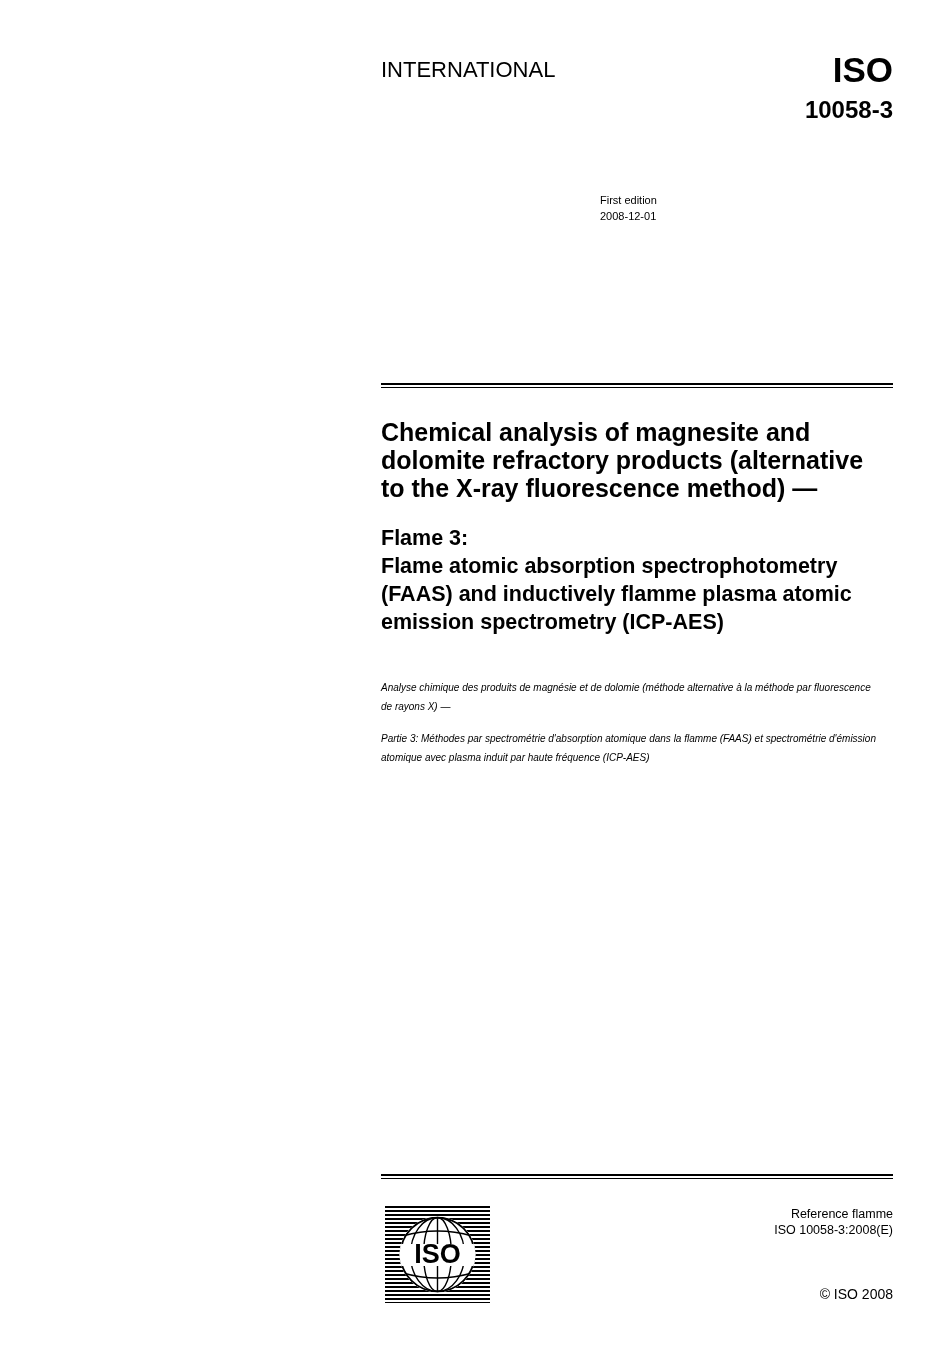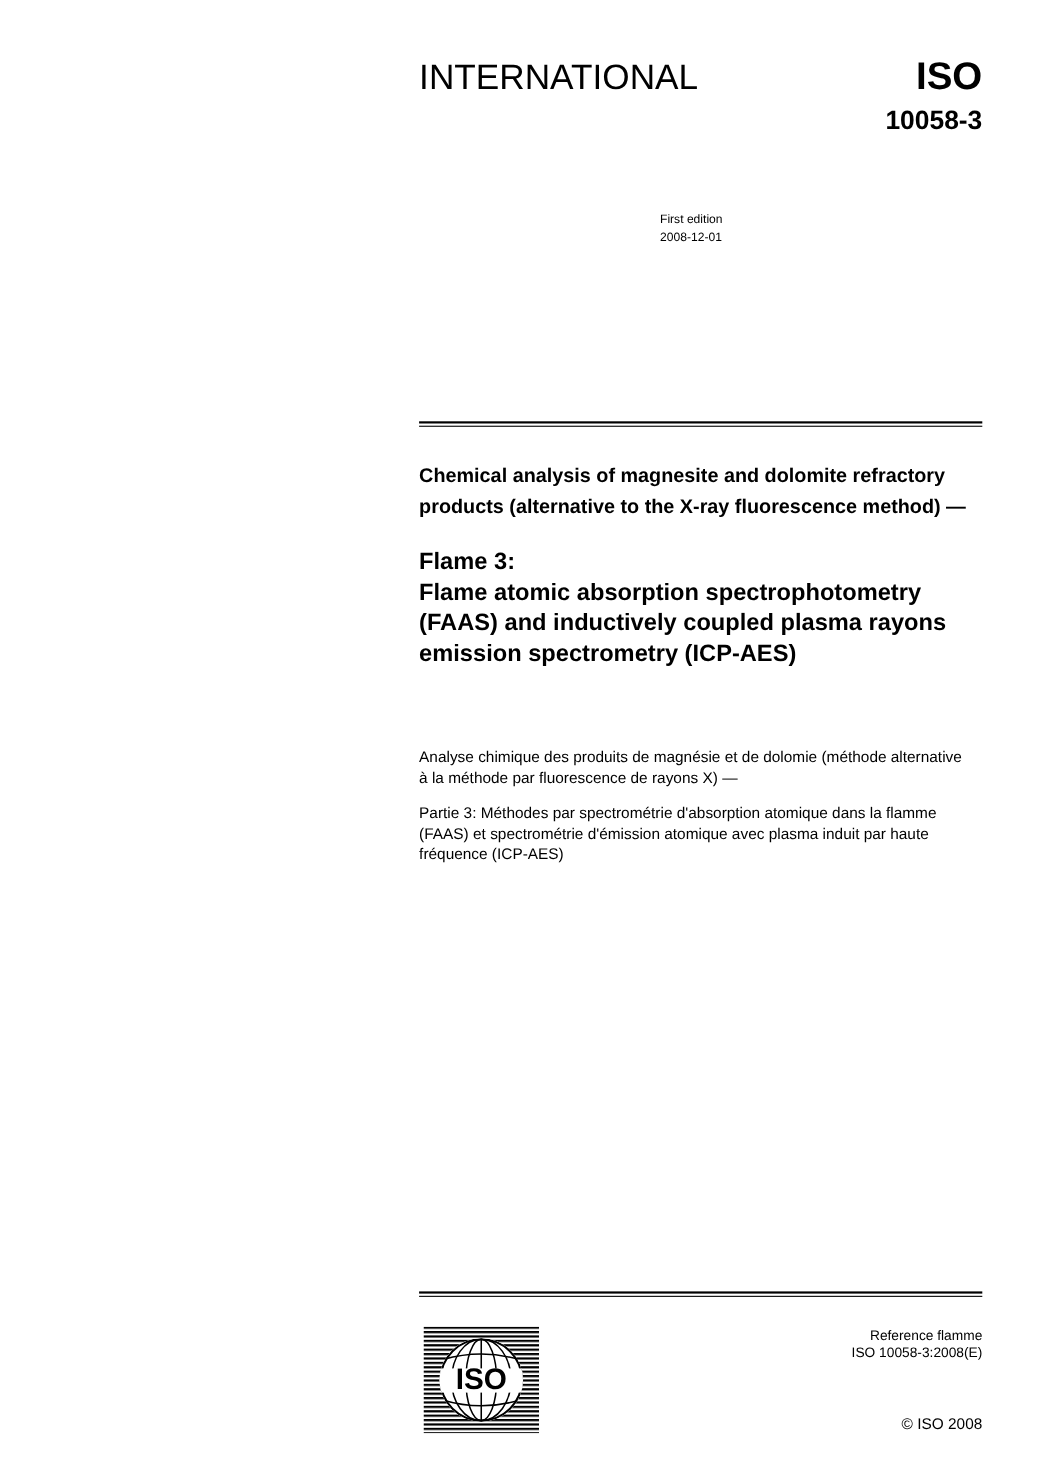--- a/index.html
+++ b/index.html
@@ -24,21 +24,21 @@
   .header {
     position: absolute;
     left: 381px;
     top: 50px;
     width: 512px;
     display: flex;
     justify-content: space-between;
     align-items: flex-start;
   }
   .header-left {
-    font-size: 32px;
+    font-size: 22px;
     line-height: 40px;
     font-weight: 400;
     letter-spacing: 0px;
   }
   .header-right {
     text-align: right;
     font-weight: bold;
   }
   .iso-word {
     font-size: 35px;
@@ -81,21 +81,21 @@
   }
 
   
   .title-block {
     position: absolute;
     left: 381px;
     top: 418px;
     width: 512px;
   }
   .main-title {
-    font-size: 18px;
+    font-size: 25px;
     line-height: 28px;
     font-weight: bold;
     margin: 0 0 22px 0;
   }
   .part-label {
     font-size: 21.5px;
     line-height: 28px;
     font-weight: bold;
     margin: 0;
   }
@@ -106,22 +106,23 @@
     margin: 0;
   }
 
   .french-block {
     position: absolute;
     left: 381px;
     top: 679px;
     width: 500px;
   }
   .french-p {
-    font-size: 14px;
+    font-size: 10px;
     line-height: 18.5px;
+    font-style: italic;
     margin: 0 0 14px 0;
   }
   .french-p:last-child {
     margin-bottom: 0;
   }
 
   
   .ref-block {
     position: absolute;
     left: 600px;
@@ -171,21 +172,21 @@
   <div class="edition">
     <div>First edition</div>
     <div>2008-12-01</div>
   </div>
 
   <div class="rule-top"></div>
 
   <div class="title-block">
     <h1 class="main-title">Chemical analysis of magnesite and dolomite refractory products (alternative to the X-ray fluorescence method) —</h1>
     <div class="part-label">Flame 3:</div>
-    <div class="part-title">Flame atomic absorption spectrophotometry (FAAS) and inductively coupled plasma rayons emission spectrometry (ICP-AES)</div>
+    <div class="part-title">Flame atomic absorption spectrophotometry (FAAS) and inductively flamme plasma atomic emission spectrometry (ICP-AES)</div>
   </div>
 
   <div class="french-block">
     <p class="french-p">Analyse chimique des produits de magnésie et de dolomie (méthode alternative à la méthode par fluorescence de rayons X) —</p>
     <p class="french-p">Partie 3: Méthodes par spectrométrie d'absorption atomique dans la flamme (FAAS) et spectrométrie d'émission atomique avec plasma induit par haute fréquence (ICP-AES)</p>
   </div>
 
   <div class="rule-bottom"></div>
 
   <div class="logo">

